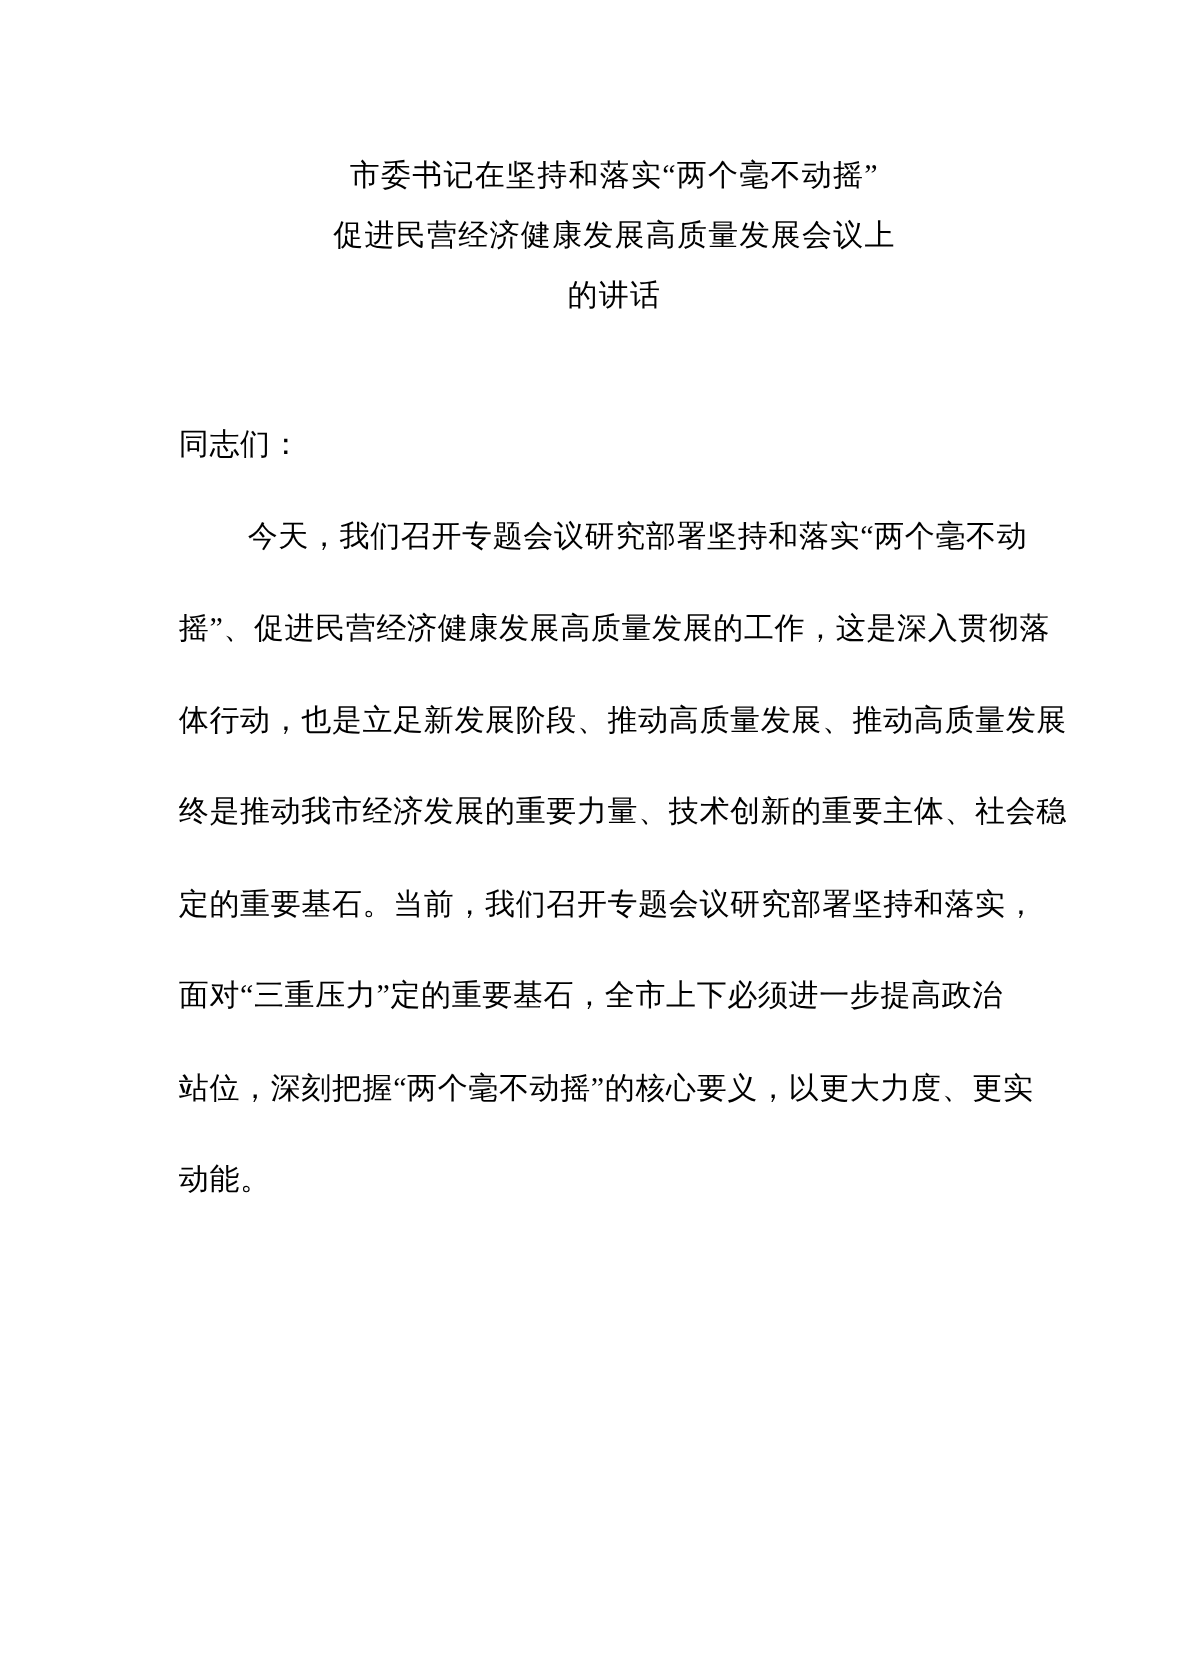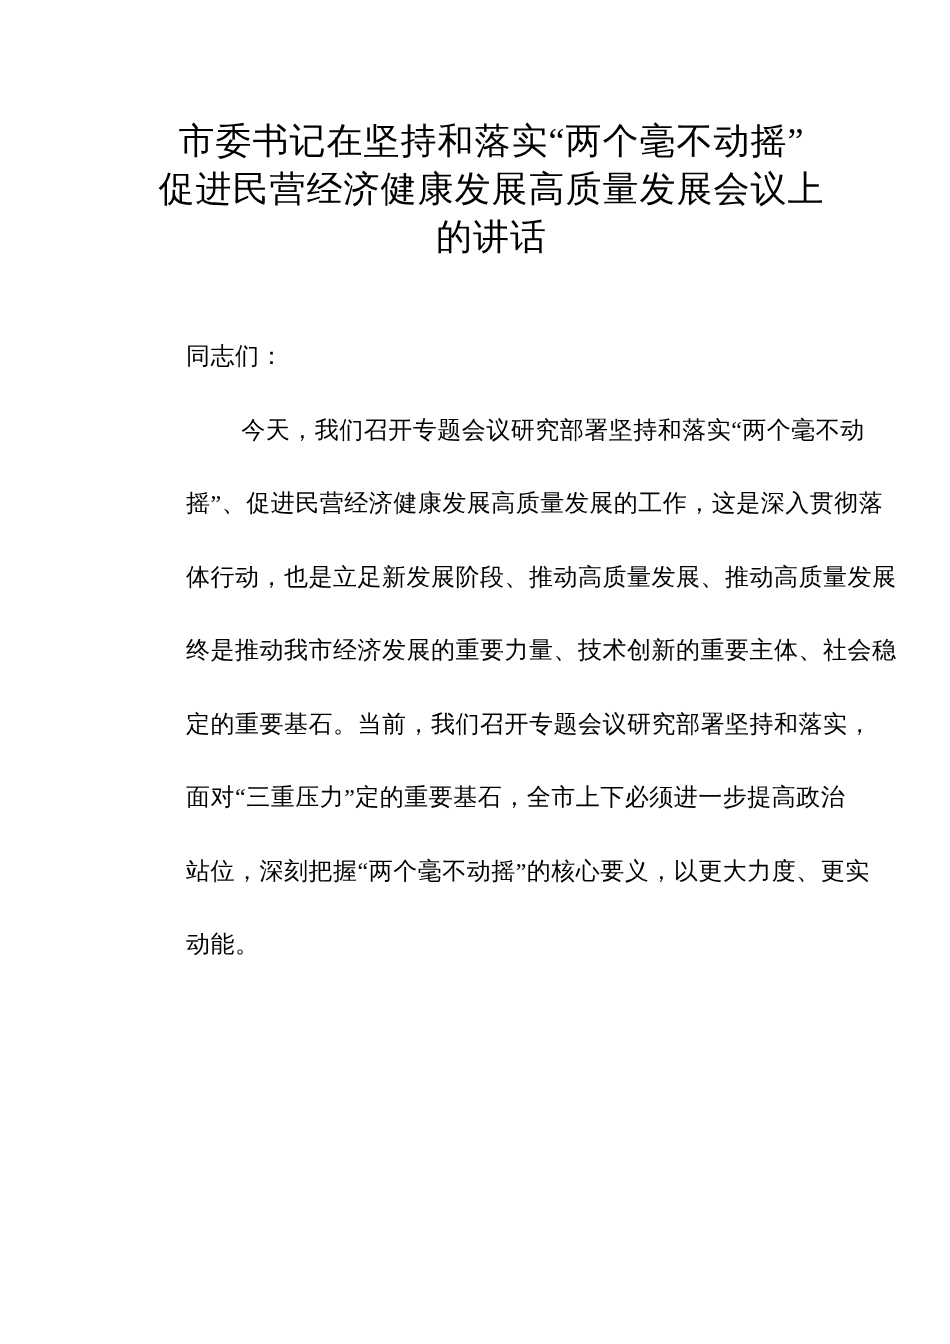--- a/index.html
+++ b/index.html
@@ -15,37 +15,36 @@
     color: #000000;
     font-family: "Liberation Serif", "DejaVu Serif", serif;
     overflow: hidden;
   }
   .doc-title {
     position: absolute;
     top: 117px;
     left: 143px;
     width: 697px;
     text-align: center;
-    font-size: 36px;
+    font-size: 24px;
     line-height: 48px;
     font-weight: normal;
     letter-spacing: 1px;
   }
   .doc-title .title-line {
     white-space: nowrap;
   }
   .doc-body {
     position: absolute;
     top: 320px;
     left: 143px;
     width: 700px;
     font-size: 24px;
     line-height: 73.5px;
     letter-spacing: 0.5px;
-    margin-left: 43px;
   }
   .line {
     white-space: nowrap;
   }
   .indent {
     text-indent: 34px;
     text-align: center;
   }
 </style>
 </head>

